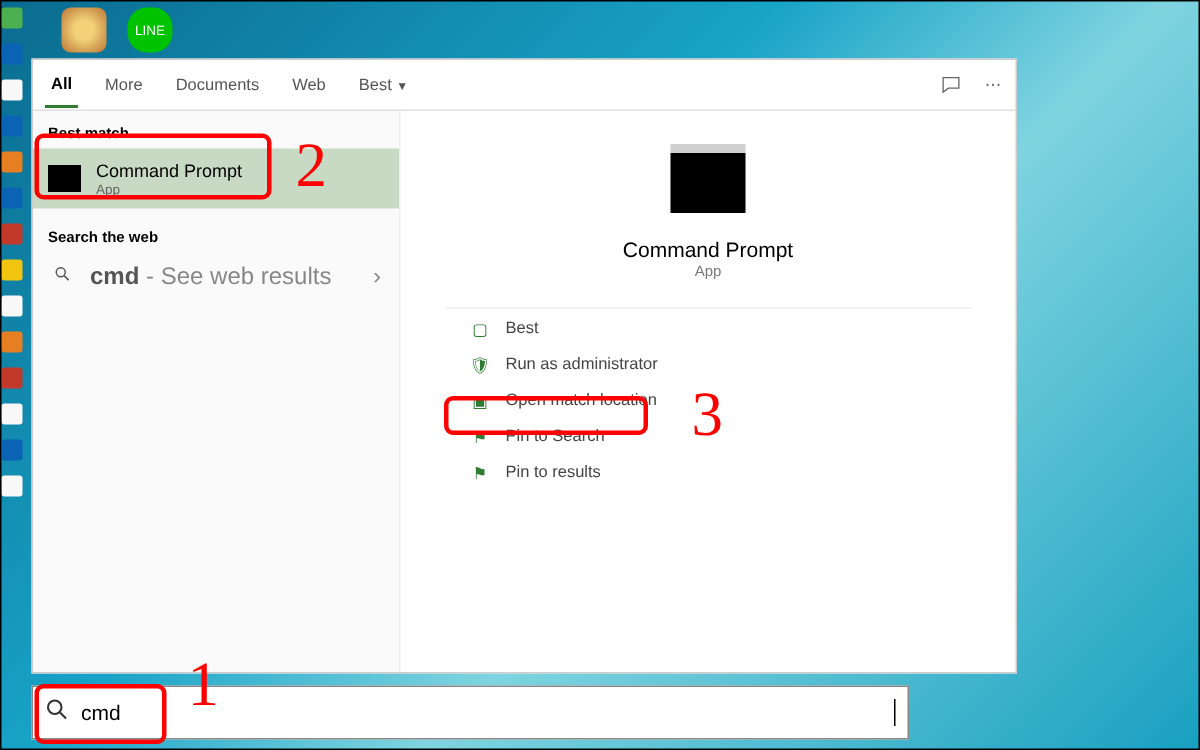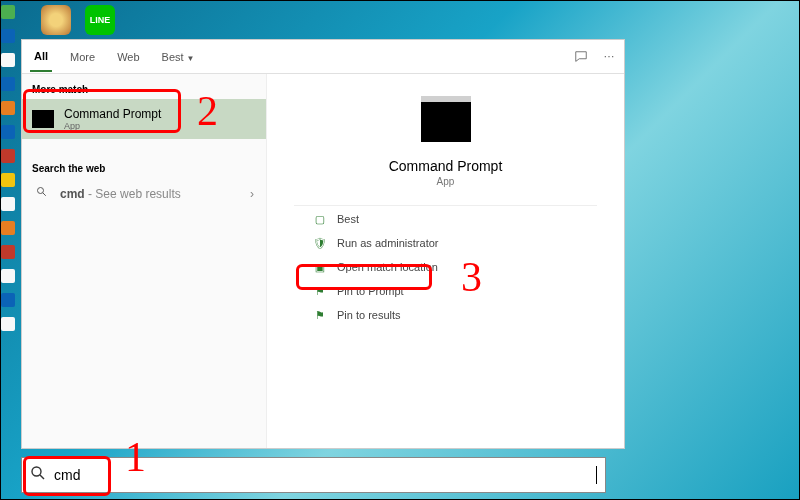--- a/index.html
+++ b/index.html
@@ -14,41 +14,41 @@
   .di.g { background: #4caf50; }
   .di.b { background: #0b63b6; }
   .di.w { background: #f8f8f8; }
   .di.o { background: #e67e22; }
   .di.y { background: #f1c40f; }
   .di.r { background: #c0392b; }
   
   .top-icons { position: absolute; top: 4px; left: 40px; display: flex; gap: 14px; }
   .top-icons .ti { width: 30px; height: 30px; border-radius: 6px; }
   .ti.coc { background: radial-gradient(circle,#f3d27a 30%,#b87333 100%); }
-  .ti.line { background: #00c300; display:flex;align-items:center;justify-content:center;color:#fff;font-size:9px;font-weight:bold;}
+  .ti.line { background: #00c300; display:flex;align-items:center;justify-content:center;color:#fff;font-size:9px;font-weight:normal;border-radius:13px;}
   
   .search-panel {
-    position: absolute; left: 20px; top: 38px; width: 604px; height: 410px;
+    position: absolute; left: 20px; top: 38px; width: 657px; height: 410px;
     background: #fff; border: 1px solid #ccc; display: flex; flex-direction: column;
   }
   .tabs { display: flex; align-items: center; height: 34px; border-bottom: 1px solid #e0e0e0; padding: 0 8px; gap: 14px; font-size: 11px; color: #555; }
   .tab { padding: 8px 4px; cursor: pointer; }
   .tab.active { border-bottom: 2px solid #2e7d32; color: #000; font-weight: 600; }
   .tab .chev { font-size: 8px; margin-left: 3px; }
   .tabs-right { margin-left: auto; display: flex; gap: 14px; color: #666; }
   .tabs-right .ic { width: 14px; height: 14px; display:inline-flex;align-items:center;justify-content:center; }
   .panel-body { display: flex; flex: 1; }
   .left-col { width: 245px; background: #fafafa; border-right: 1px solid #eee; padding: 6px 0; }
   .section-label { font-size: 10px; font-weight: 600; color: #000; padding: 4px 10px; }
   .result-item { display: flex; align-items: center; gap: 10px; padding: 8px 10px; font-size: 12px; cursor: pointer; }
   .result-item.selected { background: #c8d9c4; }
   .result-item .thumb { width: 22px; height: 18px; background: #000; display:inline-block; }
   .result-item .meta { display:flex; flex-direction:column; }
   .result-item .meta .sub { font-size: 9px; color: #666; }
-  .web-item { display:flex; align-items:center; justify-content:space-between; padding: 8px 12px; font-size: 12px; color:#555; cursor:pointer;}
+  .web-item { display:flex; align-items:center; justify-content:space-between; padding: 8px 12px; font-size: 16px; color:#555; cursor:pointer;}
   .web-item .le { display:flex; align-items:center; gap:10px; }
   .web-item .sic { width:16px; text-align:center; }
   .right-col { flex:1; display:flex; flex-direction:column; align-items:center; padding: 18px 10px; }
   .preview-icon { width: 50px; height: 40px; background: #000; margin-top: 10px; position:relative; }
   .preview-icon::before { content:""; position:absolute; top:-6px;left:0;width:100%;height:6px;background:#d0d0d0; }
   .preview-title { margin-top: 16px; font-size: 14px; }
   .preview-sub { font-size: 10px; color: #777; margin-top: 2px; }
   .divider { width: 90%; height:1px; background:#eee; margin: 18px 0 6px; }
   .actions { align-self: flex-start; padding-left: 36px; display:flex; flex-direction:column; gap: 10px; font-size: 11px; }
   .action { display:flex; align-items:center; gap: 10px; color:#444; cursor:pointer; }
@@ -87,43 +87,44 @@
 
 <div class="top-icons">
   <div class="ti coc"></div>
   <div class="ti line">LINE</div>
 </div>
 
 <div class="search-panel">
   <div class="tabs">
     <div class="tab active">All</div>
     <div class="tab">More</div>
+    <div class="tab">Documents</div>
     <div class="tab">Web</div>
     <div class="tab"><span>Best</span><span class="chev">▼</span></div>
     <div class="tabs-right">
       <span class="ic">
         <svg viewBox="0 0 16 16" width="14" height="14">
             <path fill="none" stroke="#666" stroke-width="1" d="M2 2h12v8H6l-4 3z"></path>
           </svg>
       </span>
       <span class="ic">⋯</span>
     </div>
   </div>
 
   <div class="panel-body">
     <div class="left-col">
-      <div class="section-label">More match</div>
+      <div class="section-label">Best match</div>
       <div class="result-item selected">
         <span class="thumb"></span>
         <span class="meta">
           <span>Command Prompt</span>
           <span class="sub">App</span>
         </span>
       </div>
-      <div class="section-label" style="margin-top:20px">Search the web</div>
+      <div class="section-label" style="margin-top:10px">Search the web</div>
       <div class="web-item">
         <span class="le">
           <span class="sic">
             <svg viewBox="0 0 16 16" width="12" height="12">
                 <circle cx="6" cy="6" r="4" fill="none" stroke="#555" stroke-width="1.3"></circle>
                 <line x1="9" y1="9" x2="13" y2="13" stroke="#555" stroke-width="1.3"></line>
               </svg>
           </span>
           <span>
             <b>cmd</b><span style="color:#888"> - See web results</span>
@@ -146,21 +147,21 @@
         <div class="action">
           <span class="aic">🛡</span>
           <span>Run as administrator</span>
         </div>
         <div class="action">
           <span class="aic">▣</span>
           <span>Open match location</span>
         </div>
         <div class="action">
           <span class="aic">⚑</span>
-          <span>Pin to Prompt</span>
+          <span>Pin to Search</span>
         </div>
         <div class="action">
           <span class="aic">⚑</span>
           <span>Pin to results</span>
         </div>
       </div>
     </div>
   </div>
 </div>
 

